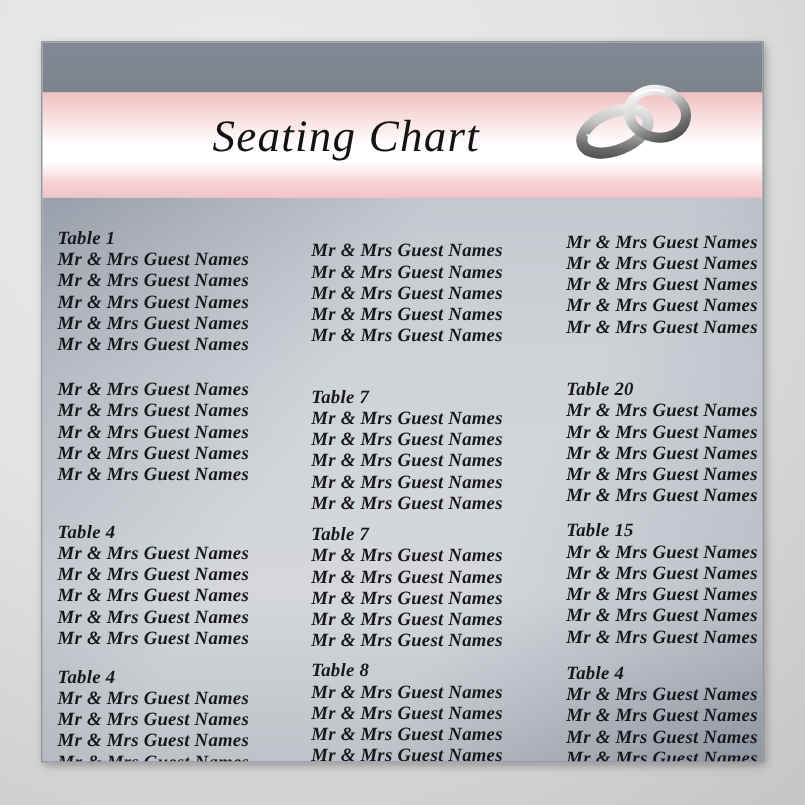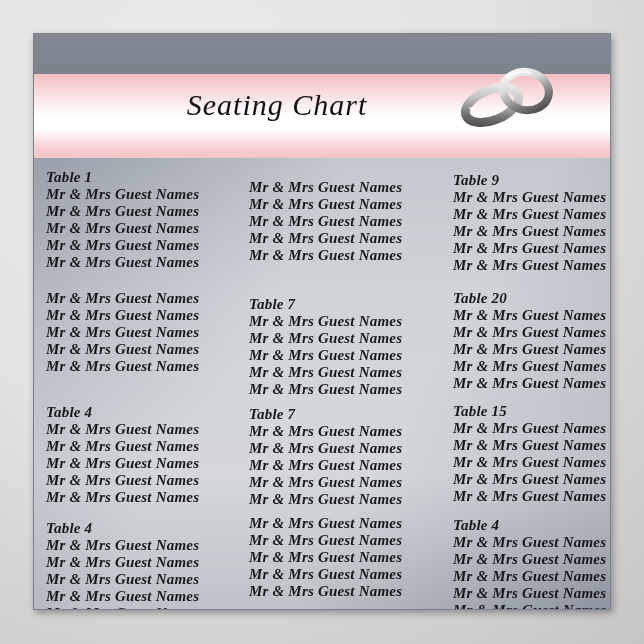--- a/index.html
+++ b/index.html
@@ -17,27 +17,27 @@
   .top-band{height:40px;background:linear-gradient(180deg,#838994 0%,#7d838d 100%);}
   .banner{
     position:relative;height:84px;
     background:linear-gradient(180deg,#f2c0c2 0%,#f9dcdc 22%,#ffffff 50%,#ffffff 66%,#f7cfd0 88%,#f3c4c5 100%);
   }
   .poster-title{
     position:absolute;left:0;right:90px;top:14px;margin:0;
     text-align:center;
     font-family:"Liberation Serif", serif;
     font-style:italic;font-weight:500;
-    font-size:30px;letter-spacing:1px;color:#141414;
+    font-size:36px;letter-spacing:1px;color:#141414;
     white-space:nowrap;
   }
   .rings{position:absolute;right:48px;top:-13px;}
   .body{
     height:453px;box-sizing:border-box;
-    padding:11px 0 0 12px;
+    padding:25px 0 0 12px;
     background:
       linear-gradient(120deg, rgba(255,255,255,0) 2%, rgba(255,255,255,.42) 38%, rgba(255,255,255,.42) 62%, rgba(255,255,255,0) 98%),
       linear-gradient(180deg,#9aa1ac 0%,#aeb3bc 30%,#b6bac2 70%,#8f96a1 100%);
     display:grid;
     grid-template-columns:203px 204px 1fr;
     grid-template-rows:121px 114px 115px auto;
   }
   .table-section{overflow:visible;}
   .table-title,.guest-line{
     display:block;white-space:nowrap;
@@ -104,21 +104,20 @@
 
     <div class="table-section">
       <span class="guest-line">Mr &amp; Mrs Guest Names</span>
       <span class="guest-line">Mr &amp; Mrs Guest Names</span>
       <span class="guest-line">Mr &amp; Mrs Guest Names</span>
       <span class="guest-line">Mr &amp; Mrs Guest Names</span>
       <span class="guest-line">Mr &amp; Mrs Guest Names</span>
     </div>
 
     <div class="table-section">
-      <span class="table-title">Table 9</span>
       <span class="guest-line">Mr &amp; Mrs Guest Names</span>
       <span class="guest-line">Mr &amp; Mrs Guest Names</span>
       <span class="guest-line">Mr &amp; Mrs Guest Names</span>
       <span class="guest-line">Mr &amp; Mrs Guest Names</span>
       <span class="guest-line">Mr &amp; Mrs Guest Names</span>
     </div>
 
     <div class="table-section">
       <span class="guest-line">Mr &amp; Mrs Guest Names</span>
       <span class="guest-line">Mr &amp; Mrs Guest Names</span>
@@ -175,20 +174,21 @@
     <div class="table-section">
       <span class="table-title">Table 4</span>
       <span class="guest-line">Mr &amp; Mrs Guest Names</span>
       <span class="guest-line">Mr &amp; Mrs Guest Names</span>
       <span class="guest-line">Mr &amp; Mrs Guest Names</span>
       <span class="guest-line">Mr &amp; Mrs Guest Names</span>
       <span class="guest-line">Mr &amp; Mrs Guest Names</span>
     </div>
 
     <div class="table-section">
+      <span class="table-title">Table 8</span>
       <span class="guest-line">Mr &amp; Mrs Guest Names</span>
       <span class="guest-line">Mr &amp; Mrs Guest Names</span>
       <span class="guest-line">Mr &amp; Mrs Guest Names</span>
       <span class="guest-line">Mr &amp; Mrs Guest Names</span>
       <span class="guest-line">Mr &amp; Mrs Guest Names</span>
     </div>
 
     <div class="table-section">
       <span class="table-title">Table 4</span>
       <span class="guest-line">Mr &amp; Mrs Guest Names</span>

